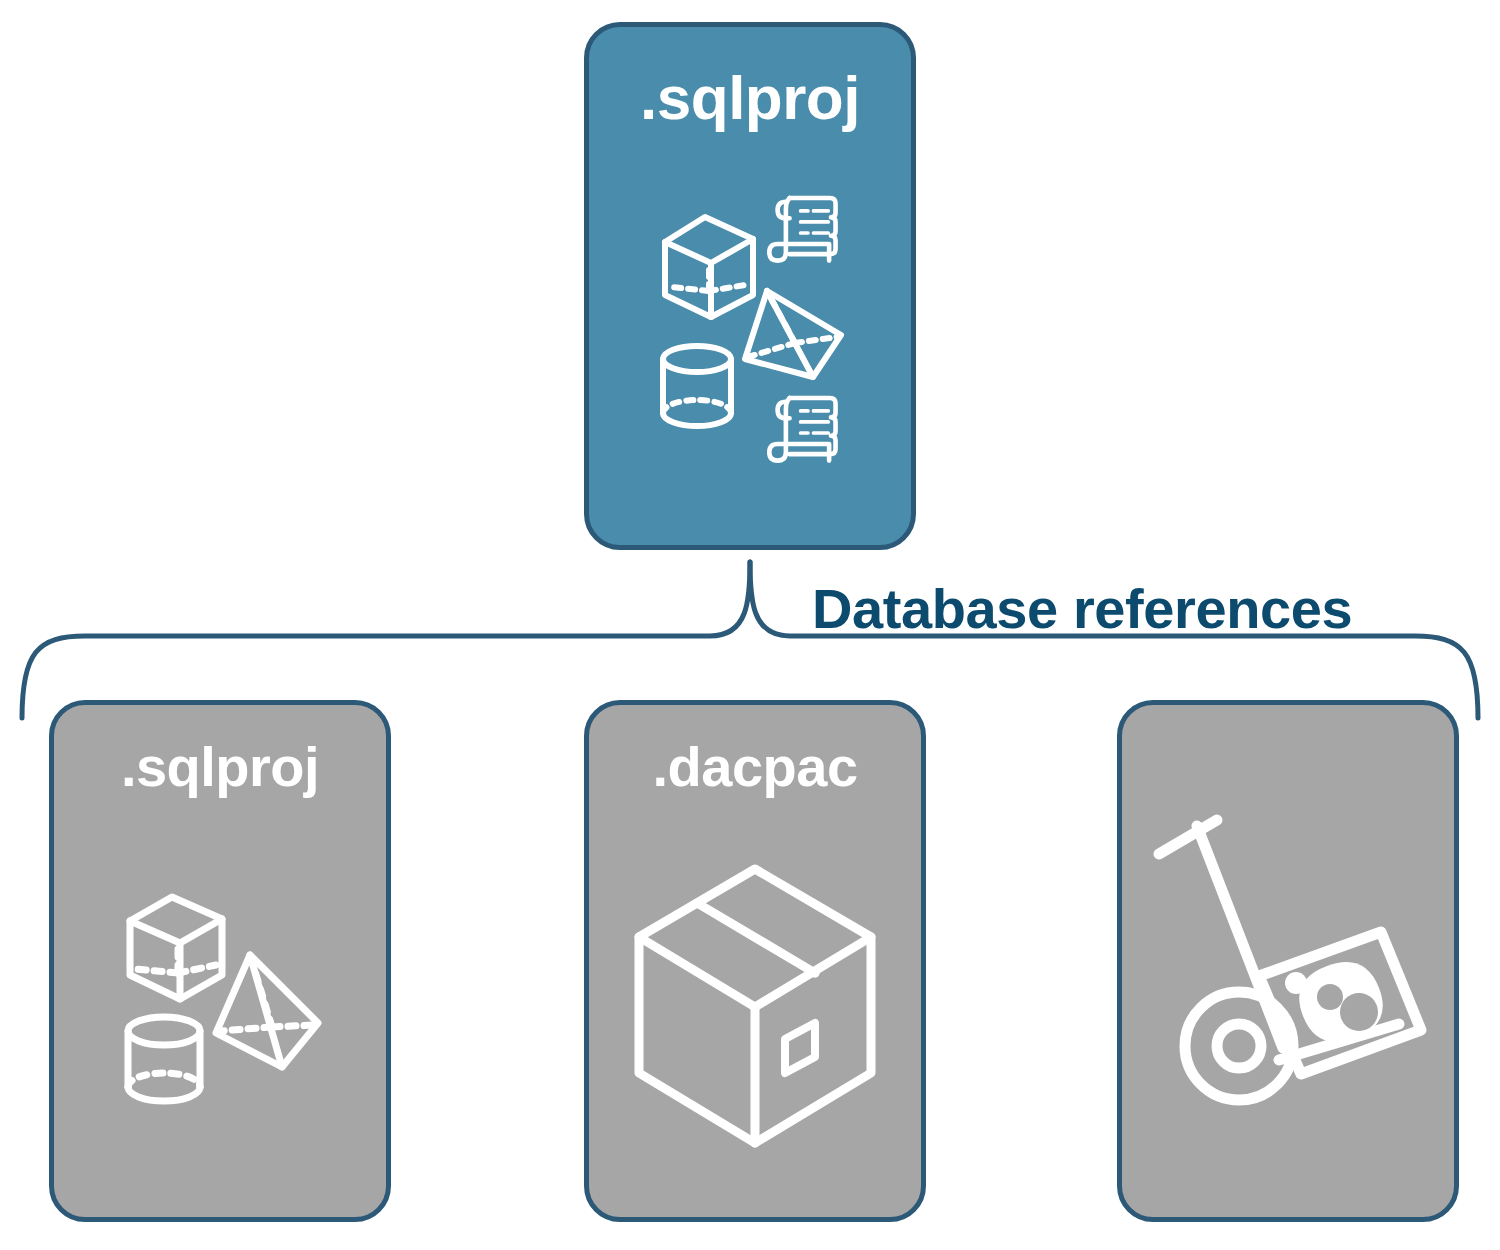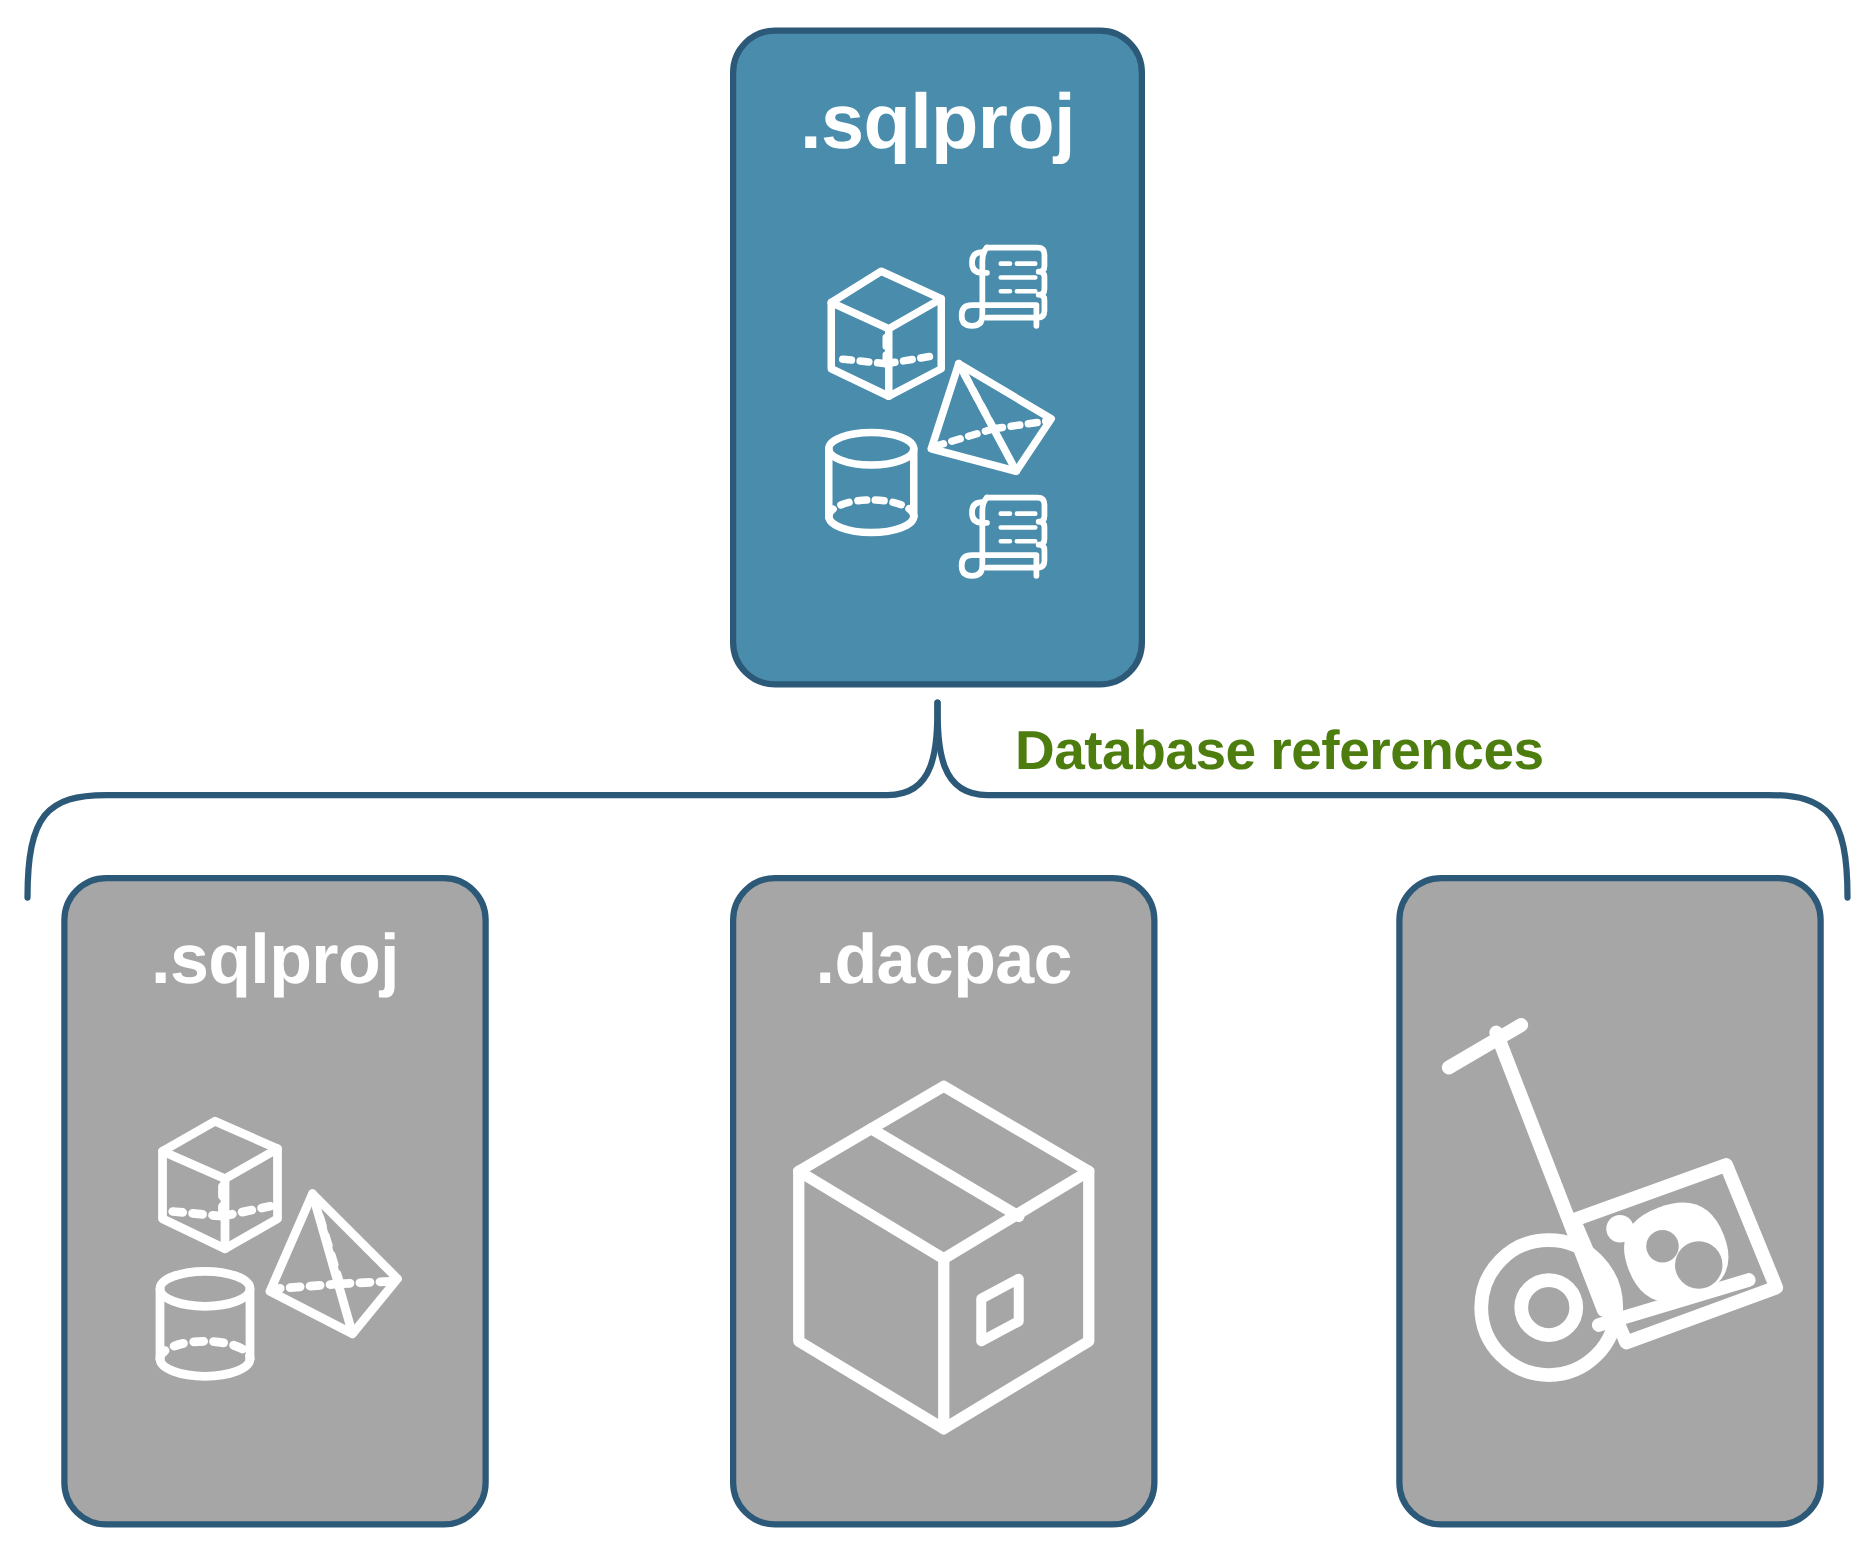--- a/index.html
+++ b/index.html
@@ -81,23 +81,23 @@
     width: 1500px;
     height: 200px;
     pointer-events: none;
   }
 
   
   #edge-label {
     position: absolute;
     left: 812px;
     top: 576px;
-    font-size: 44px;
+    font-size: 56px;
     font-weight: bold;
-    color: #4d7c0f;
+    color: #0c4a6e;
     white-space: nowrap;
     letter-spacing: -0.4px;
     user-select: none;
   }
 </style>
 </head>
 <body>
 
 <div id="canvas">
 

